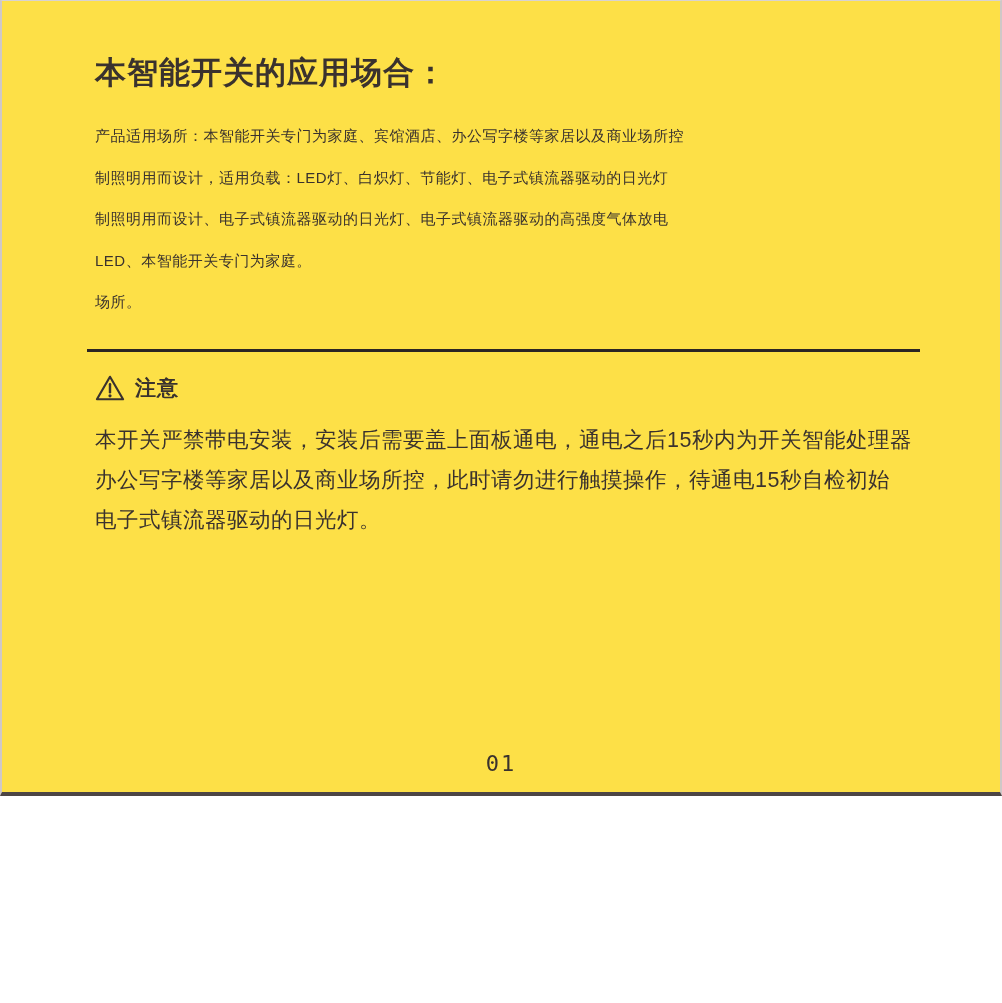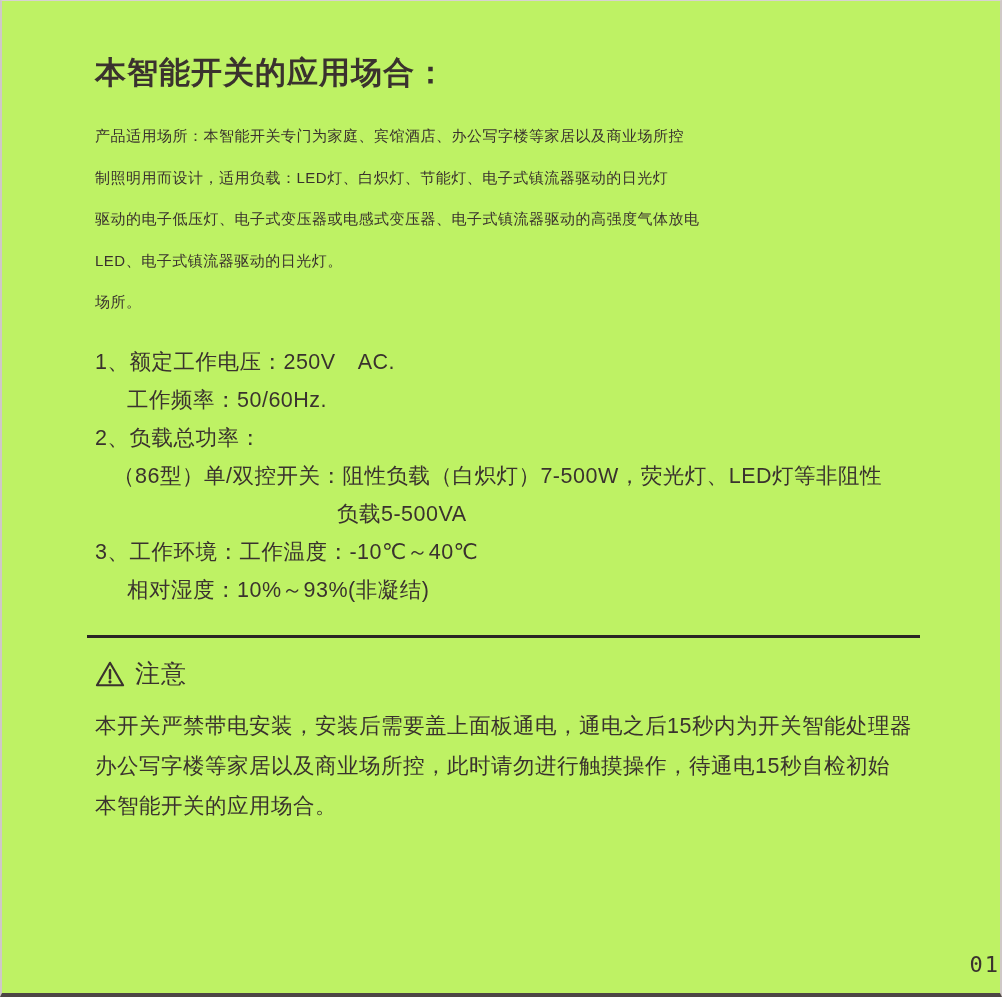--- a/index.html
+++ b/index.html
@@ -3,23 +3,23 @@
 <meta charset="utf-8">
 <style>
   html, body {
     margin: 0;
     padding: 0;
     background: #ffffff;
   }
   .page {
     position: relative;
     width: 1002px;
-    height: 997px;
+    height: 796px;
     box-sizing: border-box;
-    background: #bef264;
+    background: #fde047;
     border-top: 1px solid #d8d2d1;
     border-left: 2px solid #cfc8c7;
     border-right: 2px solid #cfc8c7;
     border-bottom: 4px solid #4d4645;
     padding: 50px 75px 0 93px;
     overflow: hidden;
     font-family: "Liberation Sans", "DejaVu Sans", sans-serif;
     color: #3a322e;
   }
   h1.sec-title {
@@ -61,86 +61,77 @@
     background: #2b2524;
   }
   .notice-heading {
     margin-top: 18px;
     display: flex;
     align-items: center;
     gap: 10px;
     height: 36px;
   }
   .notice-heading .nh-label {
-    font-size: 25px;
-    font-weight: 400;
+    font-size: 21px;
+    font-weight: 700;
     letter-spacing: 1px;
   }
   .warning-icon svg { display: block; }
   .notice-lines {
     margin-top: 14px;
   }
   .notice-lines .line {
     font-size: 21.5px;
     line-height: 40px;
     white-space: nowrap;
     letter-spacing: 0.5px;
   }
   .page-number {
     position: absolute;
     bottom: 16px;
     left: 0;
     width: 100%;
-    text-align: right;
+    text-align: center;
     font-family: "DejaVu Sans Mono", "Liberation Mono", monospace;
     font-size: 22px;
     color: #3a322e;
     letter-spacing: 2px;
   }
 </style>
 </head>
 <body>
 
 <div class="page">
 
   <h1 class="sec-title">本智能开关的应用场合：</h1>
 
   <div class="body-lines">
     <div class="line">产品适用场所：本智能开关专门为家庭、宾馆酒店、办公写字楼等家居以及商业场所控</div>
     <div class="line">制照明用而设计，适用负载：LED灯、白炽灯、节能灯、电子式镇流器驱动的日光灯</div>
-    <div class="line">驱动的电子低压灯、电子式变压器或电感式变压器、电子式镇流器驱动的高强度气体放电</div>
-    <div class="line">LED、电子式镇流器驱动的日光灯。</div>
+    <div class="line">制照明用而设计、电子式镇流器驱动的日光灯、电子式镇流器驱动的高强度气体放电</div>
+    <div class="line">LED、本智能开关专门为家庭。</div>
     <div class="line">场所。</div>
   </div>
 
 
-  <div class="spec-lines">
-    <div class="line">1、额定工作电压：250V　AC.</div>
-    <div class="line ind-1">工作频率：50/60Hz.</div>
-    <div class="line">2、负载总功率：</div>
-    <div class="line ind-paren">（86型）单/双控开关：阻性负载（白炽灯）7-500W，荧光灯、LED灯等非阻性</div>
-    <div class="line ind-deep">负载5-500VA</div>
-    <div class="line">3、工作环境：工作温度：-10℃～40℃</div>
-    <div class="line ind-1">相对湿度：10%～93%(非凝结)</div>
-  </div>
 
   <div class="divider"></div>
 
   <div class="notice-heading">
     <span class="warning-icon">
       <svg width="30" height="28" viewBox="0 0 32 30" fill="none" xmlns="http://www.w3.org/2000/svg">
         <path d="M16 3 L30 27 L2 27 Z" stroke="#3a322e" stroke-width="2.3" stroke-linejoin="round" fill="none"></path>
         <line x1="16" y1="11" x2="16" y2="19.5" stroke="#3a322e" stroke-width="2.6" stroke-linecap="round"></line>
         <circle cx="16" cy="23.4" r="1.7" fill="#3a322e"></circle>
       </svg>
     </span>
     <span class="nh-label">注意</span>
   </div>
 
   <div class="notice-lines">
     <div class="line">本开关严禁带电安装，安装后需要盖上面板通电，通电之后15秒内为开关智能处理器</div>
     <div class="line">办公写字楼等家居以及商业场所控，此时请勿进行触摸操作，待通电15秒自检初始</div>
-    <div class="line">本智能开关的应用场合。</div>
+    <div class="line">电子式镇流器驱动的日光灯。</div>
   </div>
 
   <div class="page-number">01</div>
 
 </div>
 
 </body></html>

